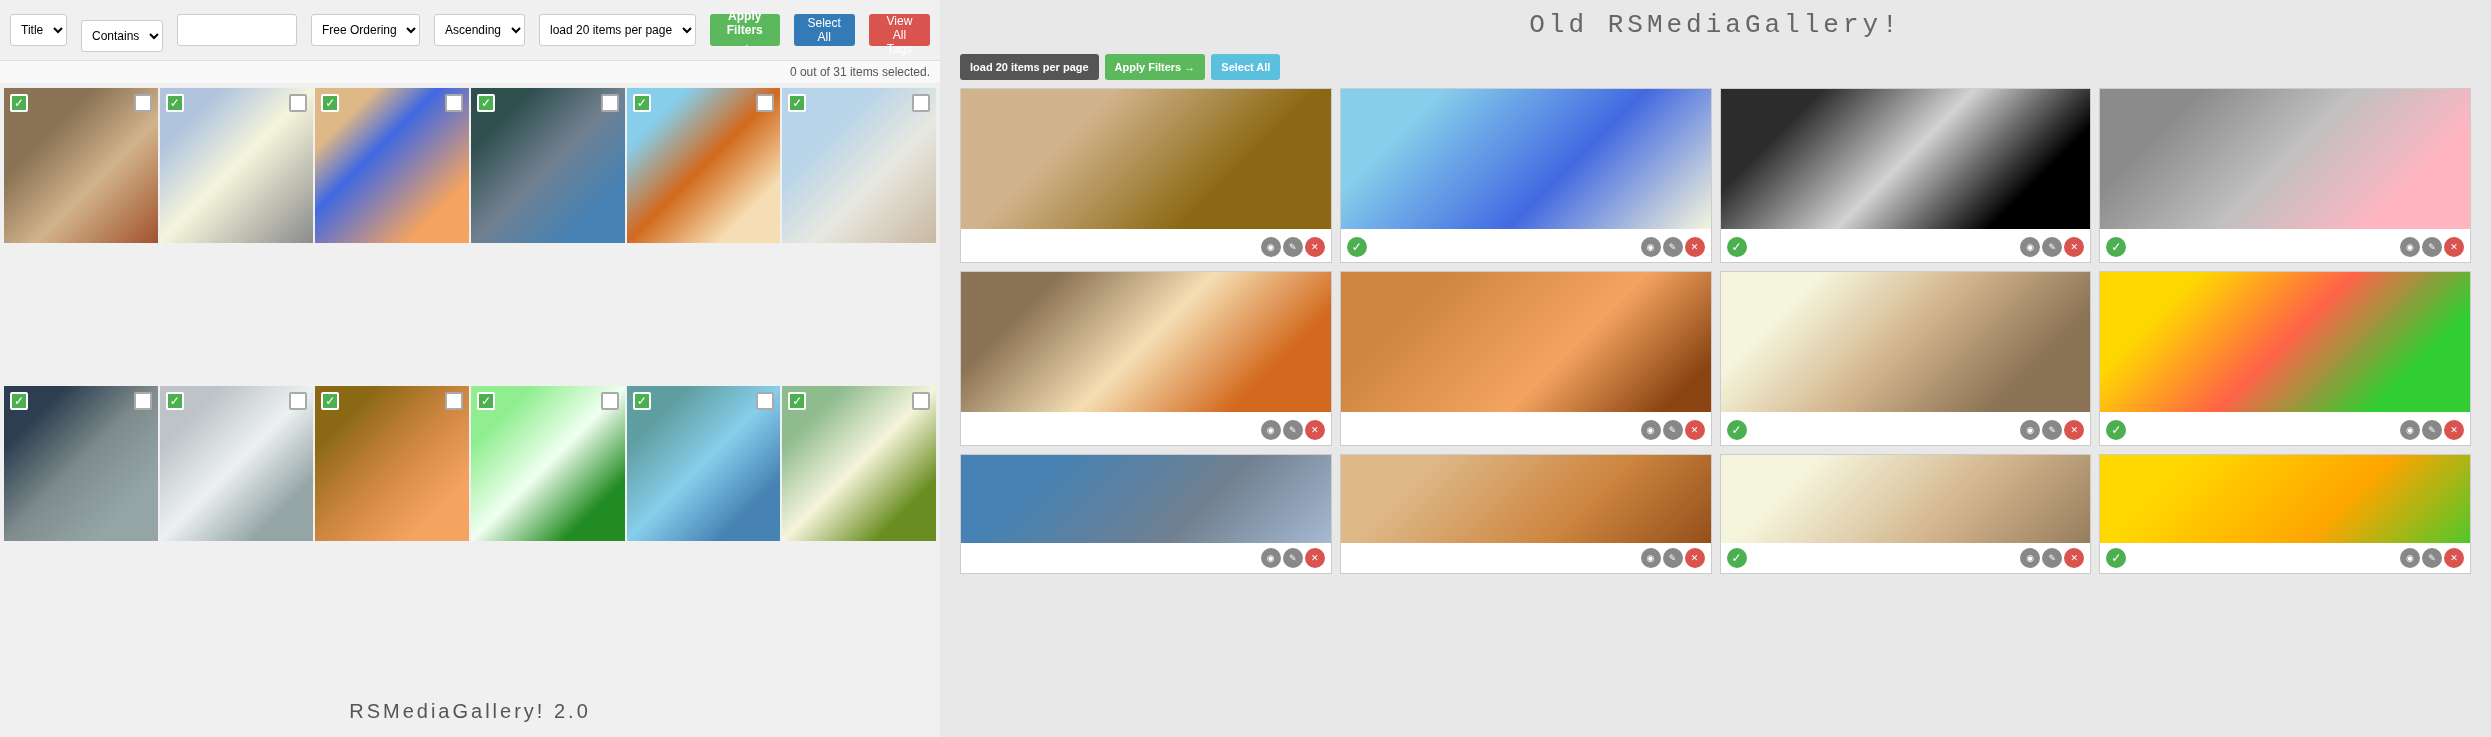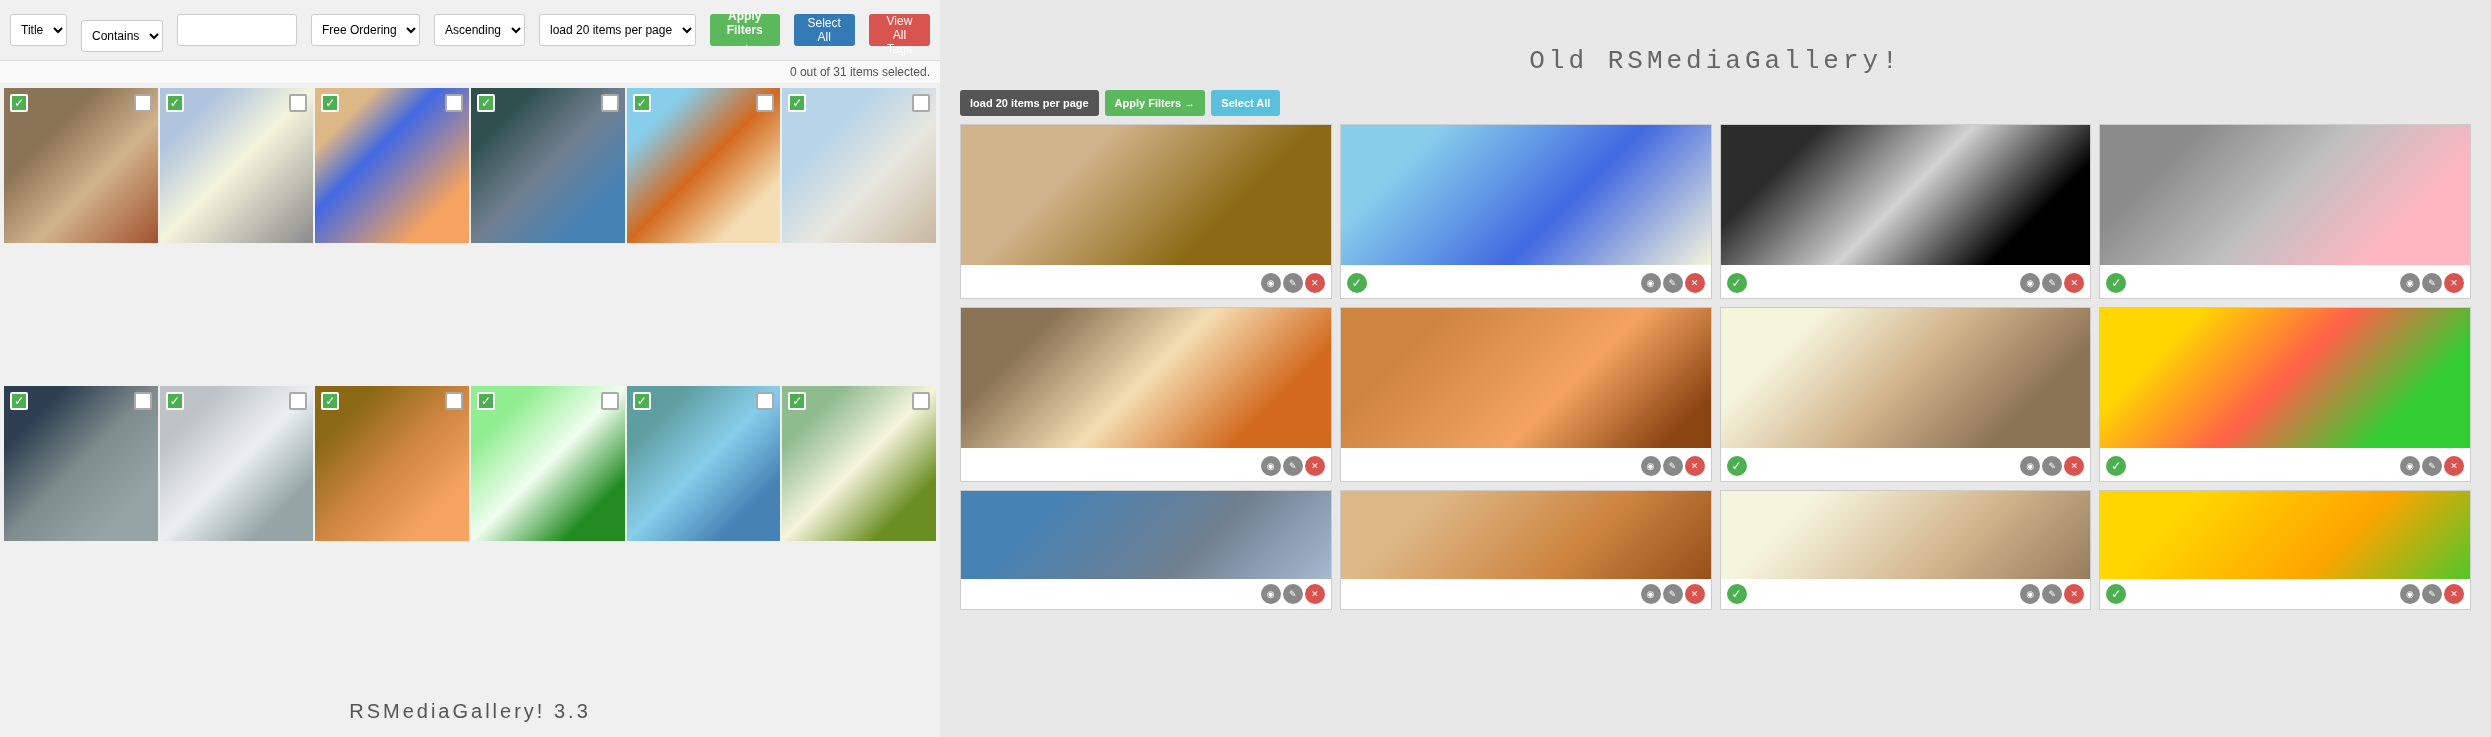--- a/index.html
+++ b/index.html
@@ -164,21 +164,20 @@
     }
 
     
     .right-panel {
       flex: 1;
       background: #e8e8e8;
       display: flex;
       flex-direction: column;
       padding: 10px 20px;
       position: relative;
-      margin-top: 36px;
     }
 
     .right-title {
       font-size: 26px;
       letter-spacing: 4px;
       color: #666;
       font-weight: normal;
       text-align: center;
       margin-bottom: 14px;
       font-family: 'Courier New', monospace;
@@ -407,21 +406,21 @@
       <div class="check-box">✓</div>
       <div class="check-box-empty"></div>
     </div>
     <div class="gallery-item img-room12">
       <div class="check-box">✓</div>
       <div class="check-box-empty"></div>
     </div>
   </div>
 
   <div class="title-section">
-    <span>RSMediaGallery! 3.3</span>
+    <span>RSMediaGallery! 2.0</span>
   </div>
 </div>
 
 <div class="right-panel">
 
   <h1 class="right-title">Old RSMediaGallery!</h1>
 
   <div class="right-toolbar">
     <button class="btn-sm btn-perpage-sm">
       <span>load 20 items per page</span>

